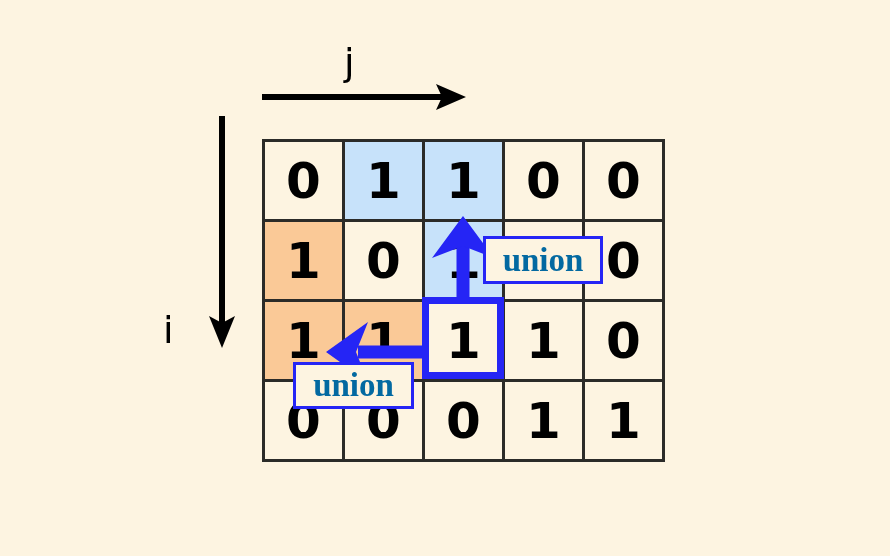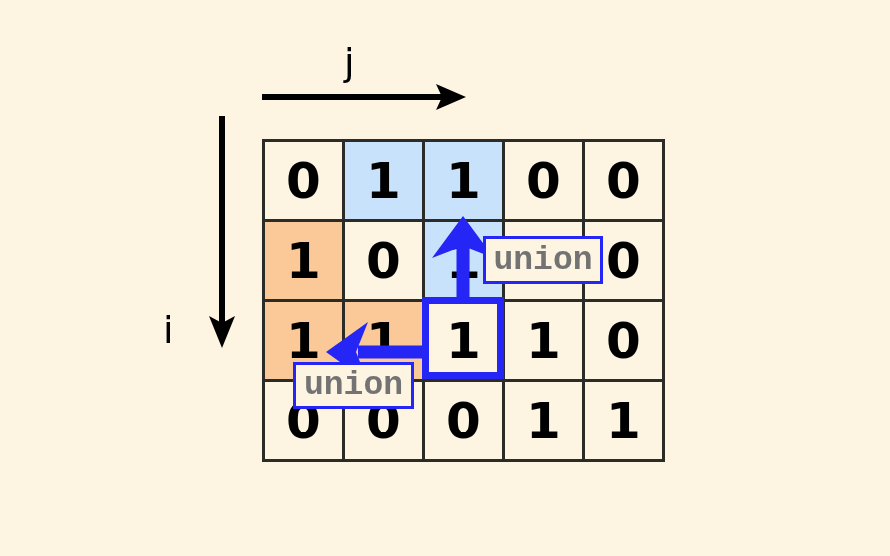--- a/index.html
+++ b/index.html
@@ -89,22 +89,22 @@
   }
   #arrow-up   { left: 430px; top: 214px; }
   #arrow-left { left: 320px; top: 320px; }
 
   
   .union-box {
     position: absolute;
     box-sizing: border-box;
     border: 3px solid #2525f5;
     background: #fdf4e1;
-    color: #737373;
-    font-family: Liberation Mono, monospace;
+    color: #0369a1;
+    font-family: Liberation Serif, serif;
     font-size: 33px;
     font-weight: 700;
     display: flex;
     align-items: center;
     justify-content: center;
     letter-spacing: 0px;
     user-select: none;
   }
   #union-box-up   { left: 483px; top: 236px; width: 120px; height: 48px; }
   #union-box-left { left: 293px; top: 362px; width: 121px; height: 47px; }

